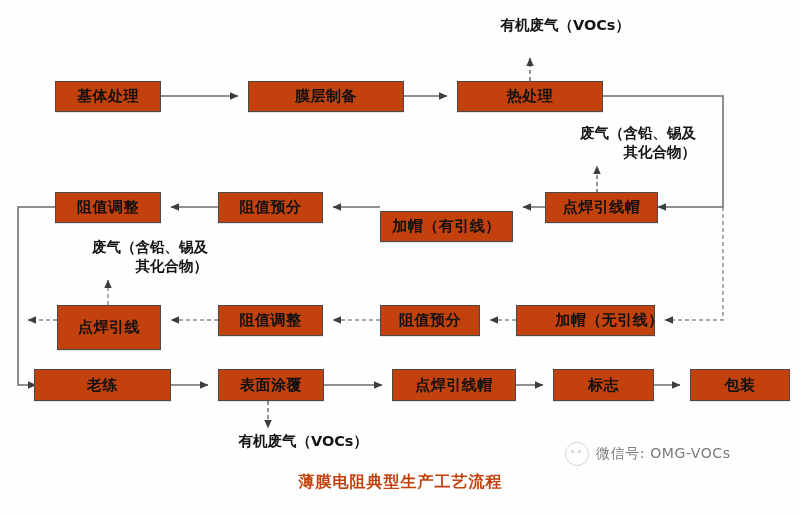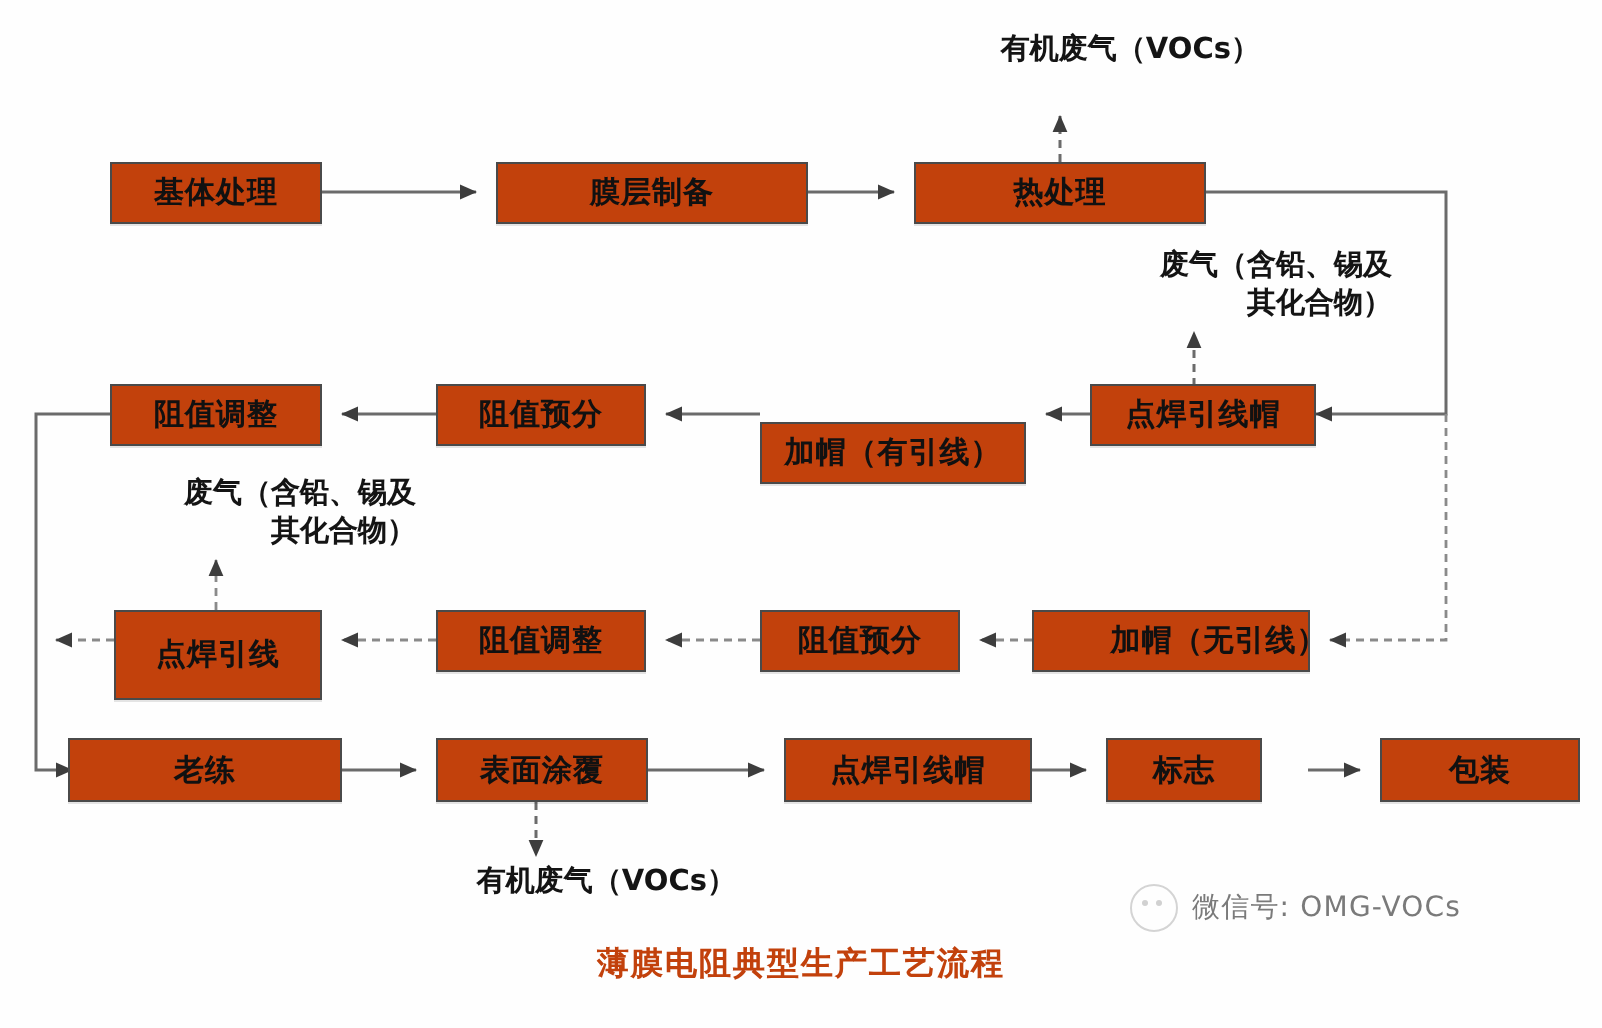--- a/index.html
+++ b/index.html
@@ -182,21 +182,21 @@
 
   <div class="node-box" style="left:34px; top:369px; width:137px; height:32px;">
     <span>老练</span>
   </div>
   <div class="node-box" style="left:218px; top:369px; width:106px; height:32px;">
     <span>表面涂覆</span>
   </div>
   <div class="node-box" style="left:392px; top:369px; width:124px; height:32px;">
     <span>点焊引线帽</span>
   </div>
-  <div class="node-box" style="left:553px; top:369px; width:78px; height:32px;">
+  <div class="node-box" style="left:553px; top:369px; width:101px; height:32px;">
     <span>标志</span>
   </div>
   <div class="node-box" style="left:690px; top:369px; width:100px; height:32px;">
     <span>包装</span>
   </div>
 
   <div class="emission-label" style="left:430px; top:16px; width:200px;">有机废气（VOCs）</div>
 
   <div class="emission-label" style="left:500px; top:124px; width:196px;">废气（含铅、锡及
 其化合物）</div>

